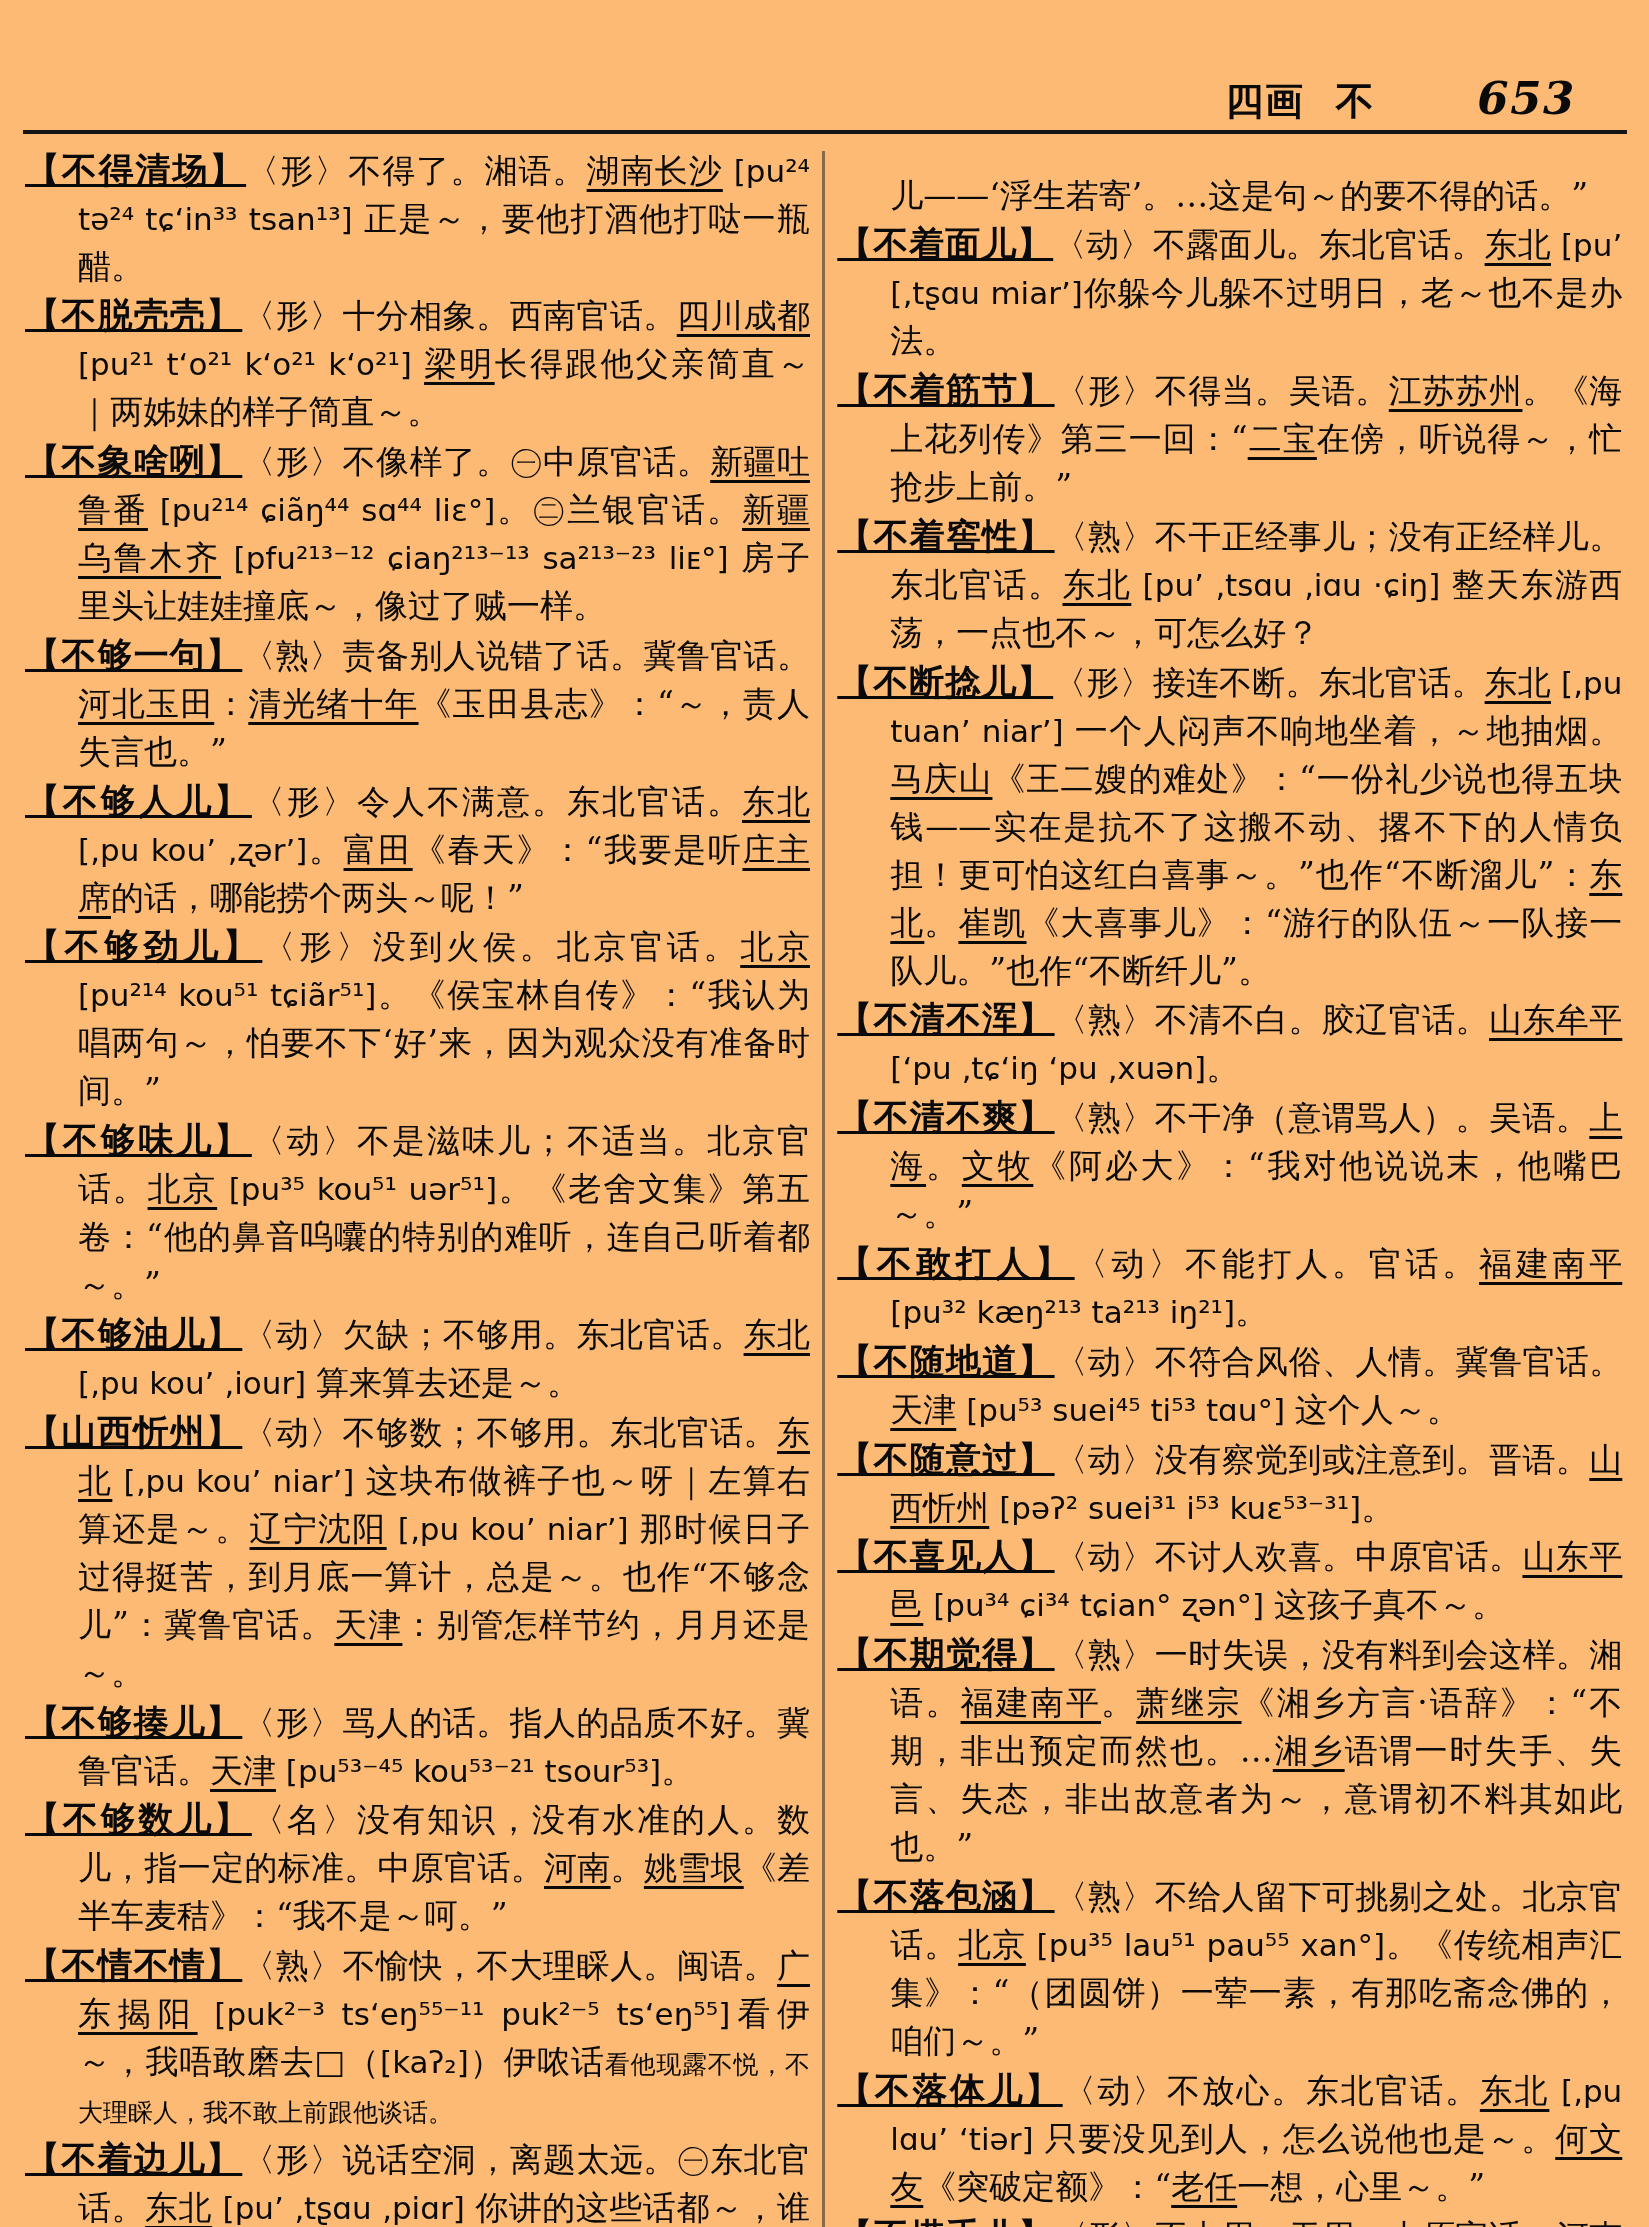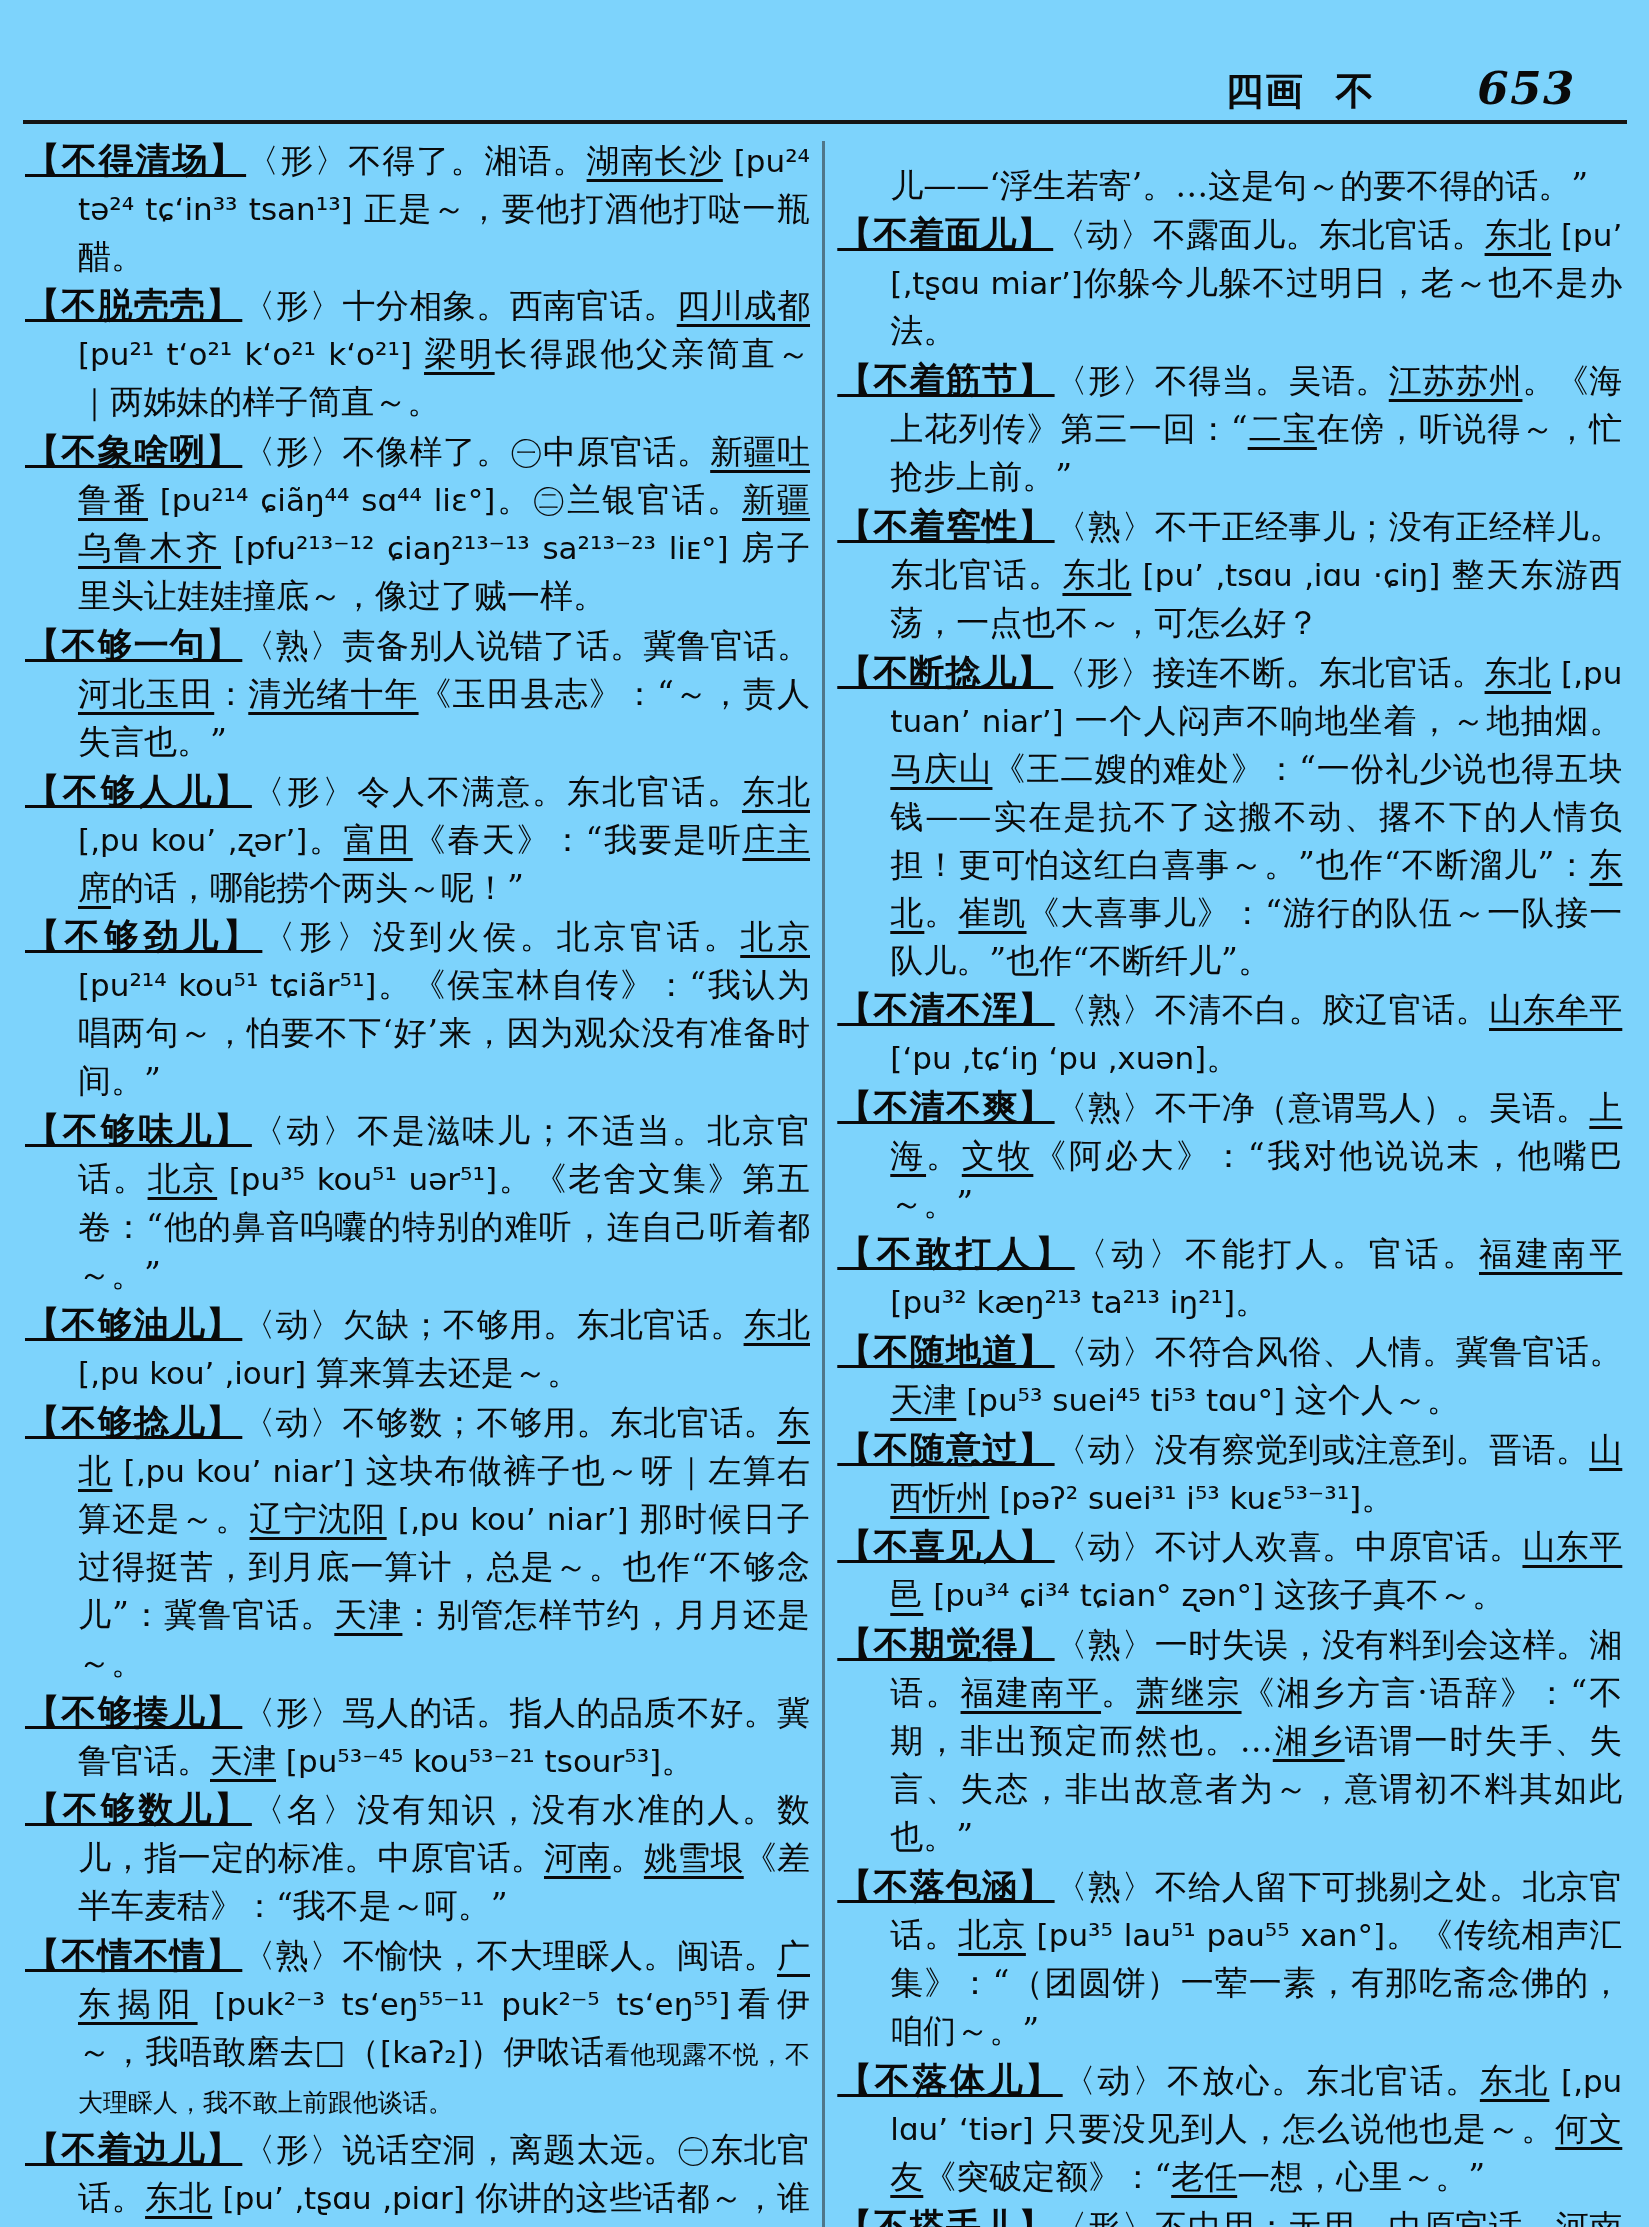--- a/index.html
+++ b/index.html
@@ -1,19 +1,19 @@
 <!DOCTYPE html>
 <html style="font-size:13.2px"><head>
 <meta charset="utf-8">
 <style>
   html,body{margin:0;padding:0;background:#f7f6f2;}
   body{width:1650px;height:2227px;overflow:hidden;
        font-family:"DejaVu Serif","DejaVu Sans",serif;color:#0a0a0a;}
-  .page{width:1650px;height:2227px;background:#7dd3fc;box-sizing:border-box;
-        padding:21px 25px 0 25px;}
+  .page{width:1650px;height:2227px;background:#fdba74;box-sizing:border-box;
+        padding:31px 25px 0 25px;}
   
   .hdr{height:99px;position:relative;}
   .hdr-right{position:absolute;right:49px;bottom:3.3px;font-size:38px;
              letter-spacing:1.6px;display:flex;align-items:baseline;gap:31px;
              font-weight:bold;}
   .pageno{font-size:45px;font-style:italic;font-weight:bold;
           font-family:"DejaVu Serif",serif;margin-left:71px;}
   .rule{border-bottom:4.1px solid #151515;margin:0 -1.6px 11.5px -1.6px;}
   
   main{display:flex;align-items:flex-start;}
@@ -44,21 +44,21 @@
   <main>
     <section class="col" id="col-left">
         <div class="entry"><span class="hw">【不得清场】</span><span>〈形〉不得了。湘语。</span><span class="sg-u">湖南长沙</span><span class="sg-f"> [pu²⁴ tə²⁴ tɕ‘in³³ tsan¹³] </span><span>正是～，要他打酒他打哒一瓶醋。</span></div>
         <div class="entry"><span class="hw">【不脱壳壳】</span><span>〈形〉十分相象。西南官话。</span><span class="sg-u">四川成都</span><span class="sg-f"> [pu²¹ t‘o²¹ k‘o²¹ k‘o²¹] </span><span class="sg-u">梁明</span><span>长得跟他父亲简直～｜两姊妹的样子简直～。</span></div>
         <div class="entry"><span class="hw">【不象啥咧】</span><span>〈形〉不像样了。㊀中原官话。</span><span class="sg-u">新疆吐鲁番</span><span class="sg-f"> [pu²¹⁴ ɕiãŋ⁴⁴ sɑ⁴⁴ liɛ°]</span><span>。㊁兰银官话。</span><span class="sg-u">新疆乌鲁木齐</span><span class="sg-f"> [pfu²¹³⁻¹² ɕiaŋ²¹³⁻¹³ sa²¹³⁻²³ liᴇ°] </span><span>房子里头让娃娃撞底～，像过了贼一样。</span></div>
         <div class="entry"><span class="hw">【不够一句】</span><span>〈熟〉责备别人说错了话。冀鲁官话。</span><span class="sg-u">河北玉田</span><span>：</span><span class="sg-u">清光绪十年</span><span>《玉田县志》：“～，责人失言也。”</span></div>
         <div class="entry"><span class="hw">【不够人儿】</span><span>〈形〉令人不满意。东北官话。</span><span class="sg-u">东北</span><span class="sg-f">[‚pu kou’ ‚ʐər’]</span><span>。</span><span class="sg-u">富田</span><span>《春天》：“我要是听</span><span class="sg-u">庄主席</span><span>的话，哪能捞个两头～呢！”</span></div>
         <div class="entry"><span class="hw">【不够劲儿】</span><span>〈形〉没到火侯。北京官话。</span><span class="sg-u">北京</span><span class="sg-f"> [pu²¹⁴ kou⁵¹ tɕiãr⁵¹]</span><span>。《侯宝林自传》：“我认为唱两句～，怕要不下‘好’来，因为观众没有准备时间。”</span></div>
         <div class="entry"><span class="hw">【不够味儿】</span><span>〈动〉不是滋味儿；不适当。北京官话。</span><span class="sg-u">北京</span><span class="sg-f"> [pu³⁵ kou⁵¹ uər⁵¹]</span><span>。《老舍文集》第五卷：“他的鼻音呜囔的特别的难听，连自己听着都～。”</span></div>
         <div class="entry"><span class="hw">【不够油儿】</span><span>〈动〉欠缺；不够用。东北官话。</span><span class="sg-u">东北</span><span class="sg-f"> [‚pu kou’ ‚iour] </span><span>算来算去还是～。</span></div>
-        <div class="entry"><span class="hw">【不够捻儿】</span><span>〈动〉不够数；不够用。东北官话。</span><span class="sg-u">东北</span><span class="sg-f"> [‚pu kou’ niar’] </span><span>这块布做裤子也～呀｜左算右算还是～。</span><span class="sg-u">辽宁沈阳</span><span class="sg-f"> [‚pu kou’ niar’] </span><span>那时候日子过得挺苦，到月底一算计，总是～。也作“不够念儿”：冀鲁官话。</span><span class="sg-u">天津</span><span>：别管怎样节约，月月还是～。</span></div>
+        <div class="entry"><span class="hw">【山西忻州】</span><span>〈动〉不够数；不够用。东北官话。</span><span class="sg-u">东北</span><span class="sg-f"> [‚pu kou’ niar’] </span><span>这块布做裤子也～呀｜左算右算还是～。</span><span class="sg-u">辽宁沈阳</span><span class="sg-f"> [‚pu kou’ niar’] </span><span>那时候日子过得挺苦，到月底一算计，总是～。也作“不够念儿”：冀鲁官话。</span><span class="sg-u">天津</span><span>：别管怎样节约，月月还是～。</span></div>
         <div class="entry"><span class="hw">【不够揍儿】</span><span>〈形〉骂人的话。指人的品质不好。冀鲁官话。</span><span class="sg-u">天津</span><span class="sg-f"> [pu⁵³⁻⁴⁵ kou⁵³⁻²¹ tsour⁵³]</span><span>。</span></div>
         <div class="entry"><span class="hw">【不够数儿】</span><span>〈名〉没有知识，没有水准的人。数儿，指一定的标准。中原官话。</span><span class="sg-u">河南</span><span>。</span><span class="sg-u">姚雪垠</span><span>《差半车麦秸》：“我不是～呵。”</span></div>
         <div class="entry"><span class="hw">【不情不情】</span><span>〈熟〉不愉快，不大理睬人。闽语。</span><span class="sg-u">广东揭阳</span><span class="sg-f"> [puk²⁻³ ts‘eŋ⁵⁵⁻¹¹ puk²⁻⁵ ts‘eŋ⁵⁵]</span><span>看伊～，我唔敢磨去□（</span><span class="sg-f">[kaʔ₂]</span><span>）伊哝话</span><span class="sg-s">看他现露不悦，不大理睬人，我不敢上前跟他谈话。</span></div>
         <div class="entry"><span class="hw">【不着边儿】</span><span>〈形〉说话空洞，离题太远。㊀东北官话。</span><span class="sg-u">东北</span><span class="sg-f"> [pu’ ‚tʂɑu ‚piɑr] </span><span>你讲的这些话都～，谁愿意听！㊁北京官话。</span></div>
       </section>
     <div class="divider"></div>
     <section class="col" id="col-right">
         <div class="entry cont"><span>儿——‘浮生若寄’。…这是句～的要不得的话。”</span></div>
         <div class="entry"><span class="hw">【不着面儿】</span><span>〈动〉不露面儿。东北官话。</span><span class="sg-u">东北</span><span class="sg-f"> [pu’ [‚tʂɑu miar’]</span><span>你躲今儿躲不过明日，老～也不是办法。</span></div>
         <div class="entry"><span class="hw">【不着筋节】</span><span>〈形〉不得当。吴语。</span><span class="sg-u">江苏苏州</span><span>。《海上花列传》第三一回：“</span><span class="sg-u">二宝</span><span>在傍，听说得～，忙抢步上前。”</span></div>

